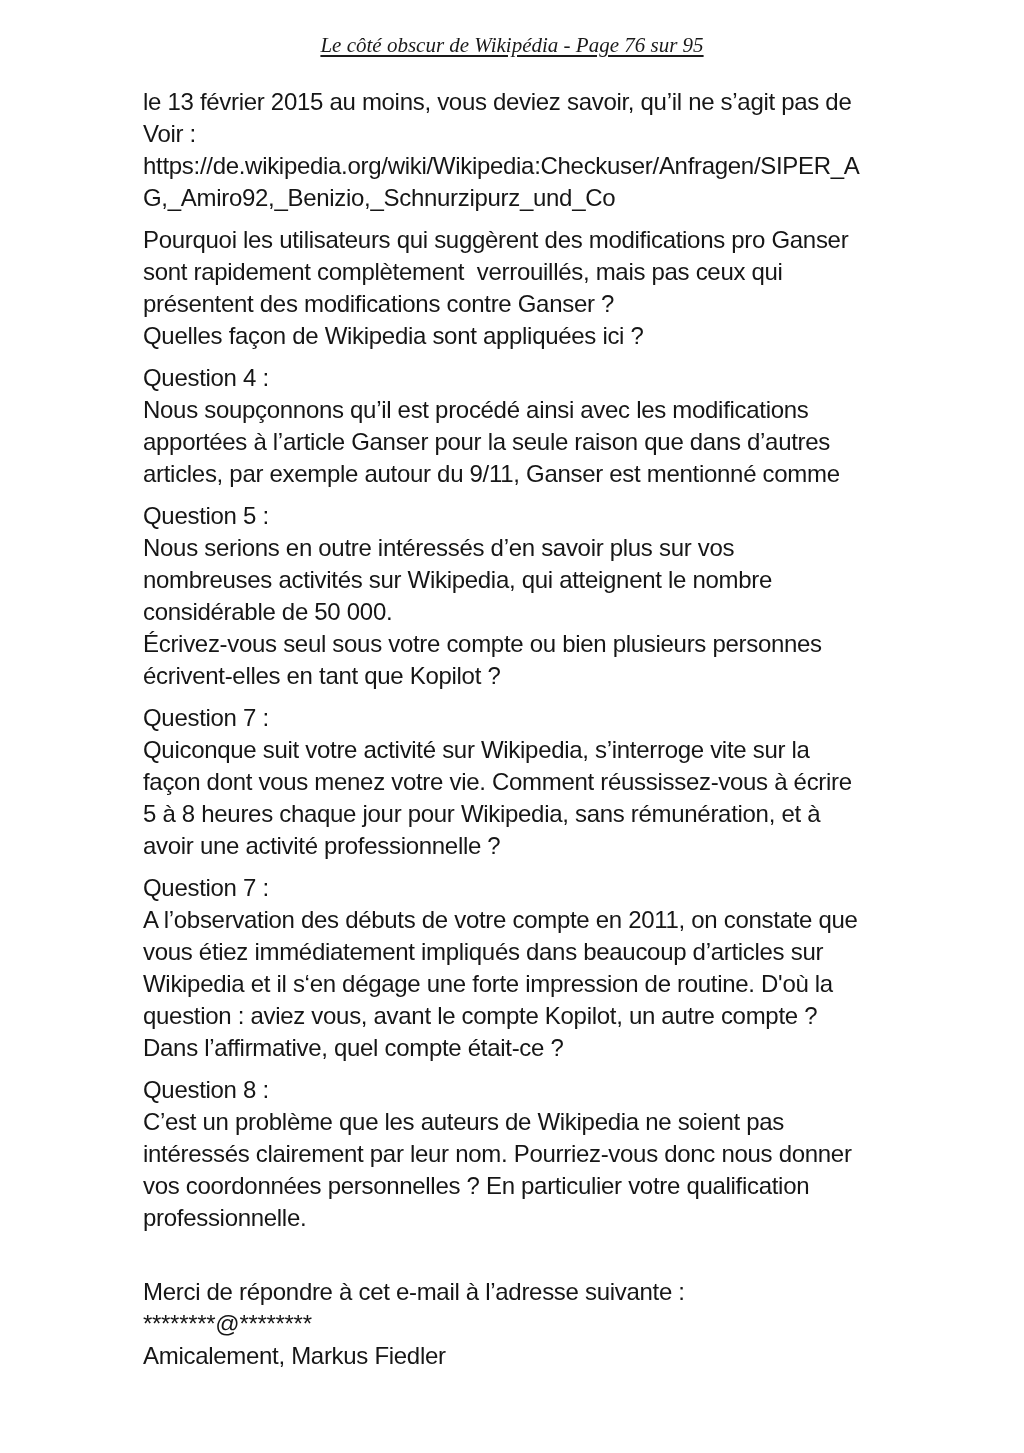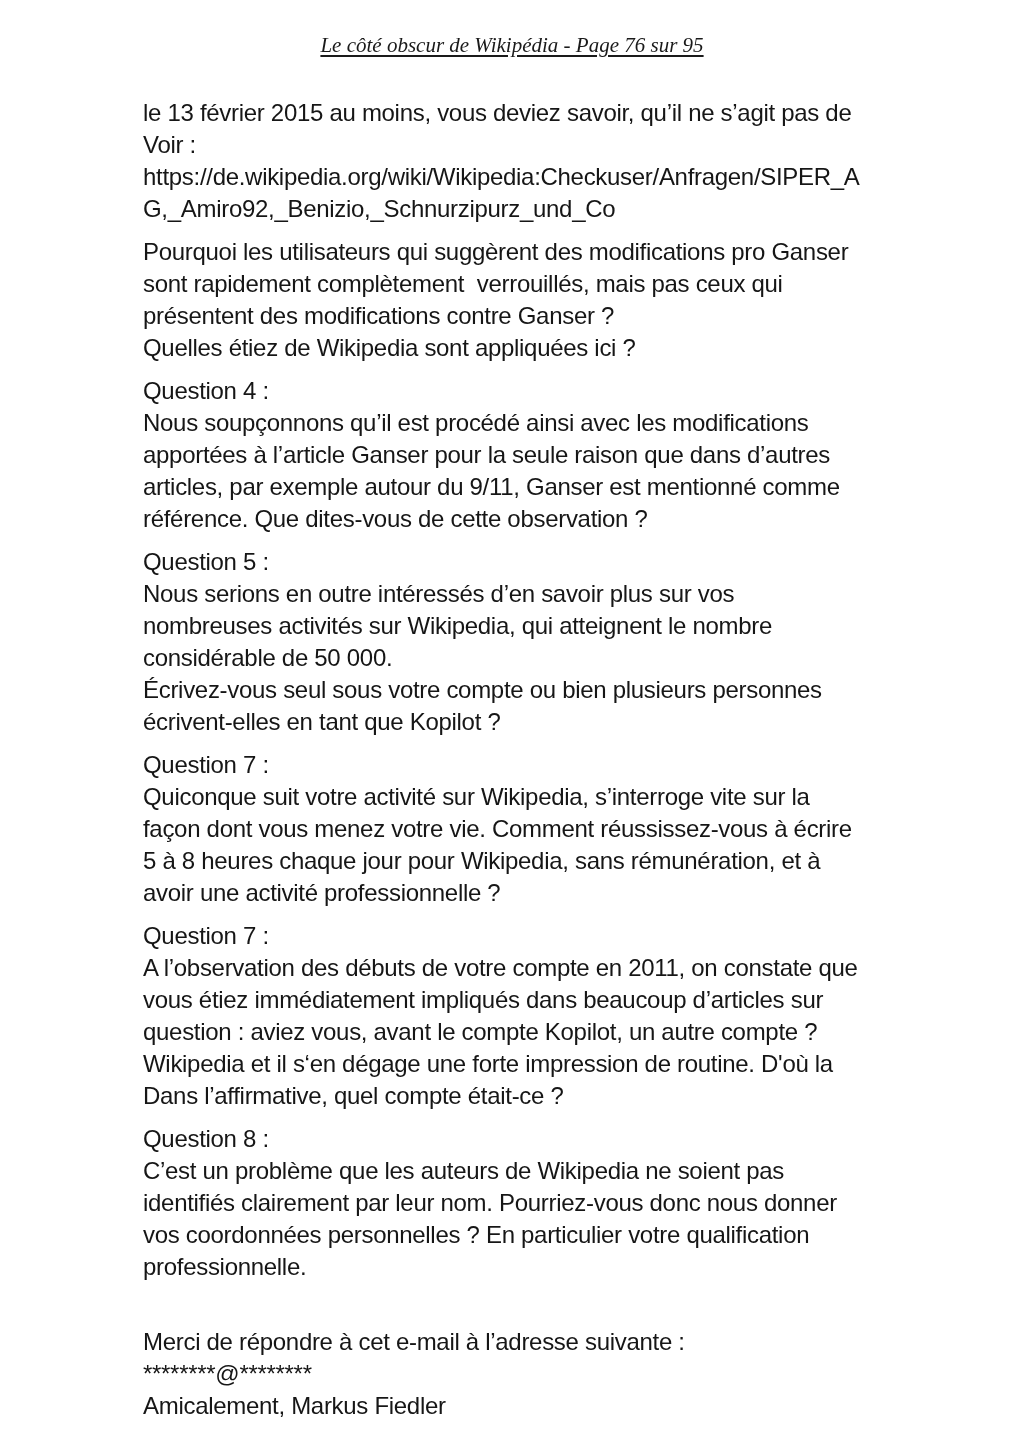--- a/index.html
+++ b/index.html
@@ -39,21 +39,21 @@
     position: absolute;
     left: 143px;
     top: 86px;
     width: 790px;
     font-size: 24px;
     line-height: 32px;
     letter-spacing: -0.3px;
     font-weight: 400;
   }
   .block {
-    margin: 11px 0 10px 0;
+    margin: 0 0 10px 0;
   }
   .line {
     white-space: pre;
     height: 32px;
   }
 </style>
 </head>
 <body>
 
 <div class="page">
@@ -65,56 +65,55 @@
   <div class="block">
         <div class="line">le 13 février 2015 au moins, vous deviez savoir, qu’il ne s’agit pas de</div>
         <div class="line">Voir :</div>
         <div class="line">https://de.wikipedia.org/wiki/Wikipedia:Checkuser/Anfragen/SIPER_A</div>
         <div class="line">G,_Amiro92,_Benizio,_Schnurzipurz_und_Co</div>
       </div>
       <div class="block">
         <div class="line">Pourquoi les utilisateurs qui suggèrent des modifications pro Ganser</div>
         <div class="line">sont rapidement complètement  verrouillés, mais pas ceux qui</div>
         <div class="line">présentent des modifications contre Ganser ?</div>
-        <div class="line">Quelles étiez de Wikipedia sont appliquées ici ?</div>
+        <div class="line">Quelles façon de Wikipedia sont appliquées ici ?</div>
       </div>
       <div class="block">
         <div class="line">Question 4 :</div>
         <div class="line">Nous soupçonnons qu’il est procédé ainsi avec les modifications</div>
         <div class="line">apportées à l’article Ganser pour la seule raison que dans d’autres</div>
         <div class="line">articles, par exemple autour du 9/11, Ganser est mentionné comme</div>
-        <div class="line">référence. Que dites-vous de cette observation ?</div>
       </div>
       <div class="block">
         <div class="line">Question 5 :</div>
         <div class="line">Nous serions en outre intéressés d’en savoir plus sur vos</div>
         <div class="line">nombreuses activités sur Wikipedia, qui atteignent le nombre</div>
         <div class="line">considérable de 50 000.</div>
         <div class="line">Écrivez-vous seul sous votre compte ou bien plusieurs personnes</div>
         <div class="line">écrivent-elles en tant que Kopilot ?</div>
       </div>
       <div class="block">
         <div class="line">Question 7 :</div>
         <div class="line">Quiconque suit votre activité sur Wikipedia, s’interroge vite sur la</div>
         <div class="line">façon dont vous menez votre vie. Comment réussissez-vous à écrire</div>
         <div class="line">5 à 8 heures chaque jour pour Wikipedia, sans rémunération, et à</div>
         <div class="line">avoir une activité professionnelle ?</div>
       </div>
       <div class="block">
         <div class="line">Question 7 :</div>
         <div class="line">A l’observation des débuts de votre compte en 2011, on constate que</div>
         <div class="line">vous étiez immédiatement impliqués dans beaucoup d’articles sur</div>
+        <div class="line">Wikipedia et il s‘en dégage une forte impression de routine. D'où la</div>
         <div class="line">question : aviez vous, avant le compte Kopilot, un autre compte ?</div>
-        <div class="line">Wikipedia et il s‘en dégage une forte impression de routine. D'où la</div>
         <div class="line">Dans l’affirmative, quel compte était-ce ?</div>
       </div>
       <div class="block">
         <div class="line">Question 8 :</div>
         <div class="line">C’est un problème que les auteurs de Wikipedia ne soient pas</div>
-        <div class="line">identifiés clairement par leur nom. Pourriez-vous donc nous donner</div>
+        <div class="line">intéressés clairement par leur nom. Pourriez-vous donc nous donner</div>
         <div class="line">vos coordonnées personnelles ? En particulier votre qualification</div>
         <div class="line">professionnelle.</div>
         <div class="line"></div>
       </div>
       <div class="block">
         <div class="line">Merci de répondre à cet e-mail à l’adresse suivante :</div>
         <div class="line">********@********</div>
         <div class="line">Amicalement, Markus Fiedler</div>
       </div>
     </div>

